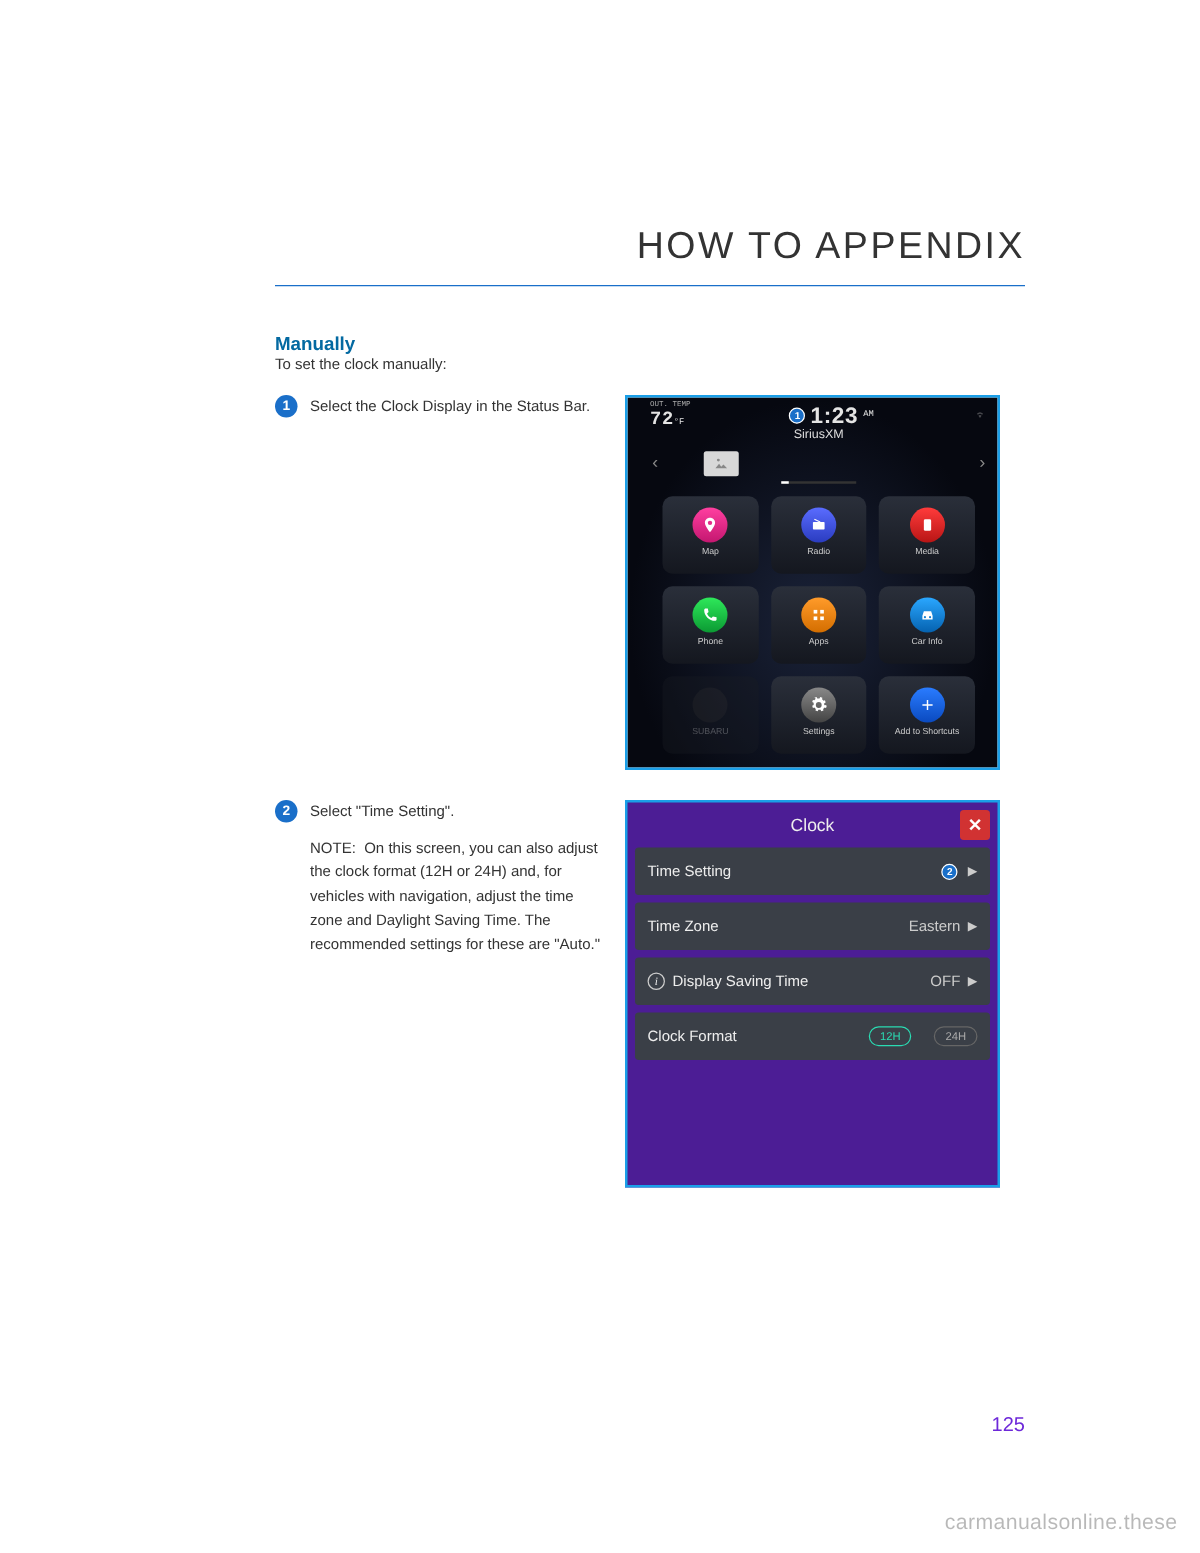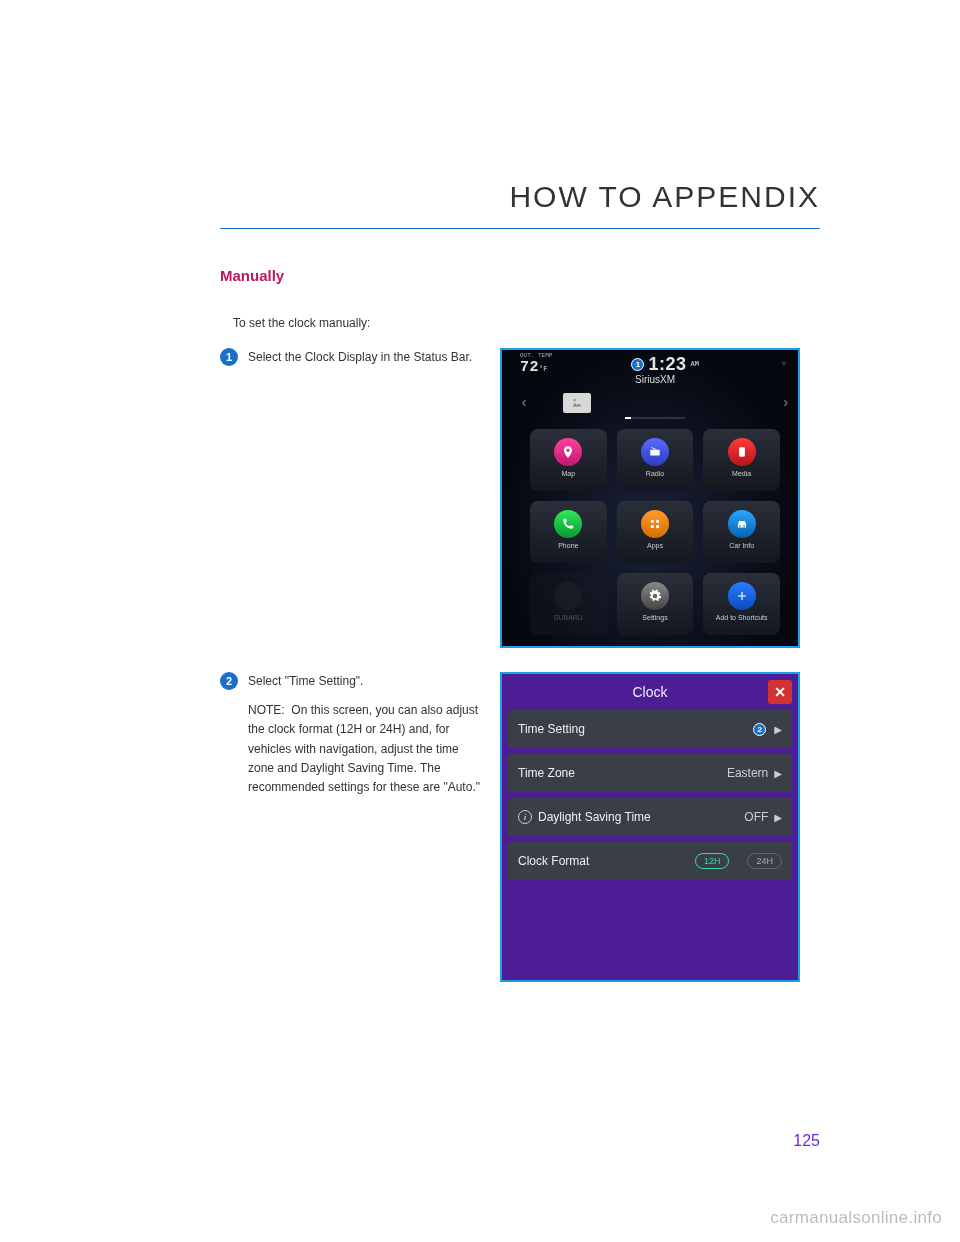--- a/index.html
+++ b/index.html
@@ -18,29 +18,28 @@
     text-align: right;
     font-size: 30px;
     font-weight: 300;
     letter-spacing: 2px;
     color: #333;
     padding-bottom: 14px;
     border-bottom: 1px solid #1a6fc9;
     margin-bottom: 38px;
   }
   .section-title {
-    color: #be185d;
+    color: #0369a1;
     font-size: 15px;
     font-weight: bold;
-    margin-bottom: 32px;
+    margin-bottom: 0;
   }
   .intro {
     font-size: 12px;
     margin-bottom: 18px;
-    margin-left: 13px;
   }
   .step-block {
     display: flex;
     gap: 20px;
     margin-bottom: 24px;
   }
   .step-left {
     flex: 0 0 260px;
     display: flex;
     gap: 10px;
@@ -353,30 +352,30 @@
           <div class="callout callout-inline">2</div>
           <span class="row-chev">▶</span>
         </div>
         <div class="set-row">
           <span class="row-label">Time Zone</span>
           <span class="row-value">Eastern</span>
           <span class="row-chev">▶</span>
         </div>
         <div class="set-row">
           <span class="info-icon">i</span>
-          <span class="row-label">Daylight Saving Time</span>
+          <span class="row-label">Display Saving Time</span>
           <span class="row-value">OFF</span>
           <span class="row-chev">▶</span>
         </div>
         <div class="set-row">
           <span class="row-label">Clock Format</span>
           <div class="pill-group">
             <span class="pill active">12H</span>
             <span class="pill">24H</span>
           </div>
         </div>
       </div>
     </div>
   </div>
 </div>
 
 <div class="page-number">125</div>
-<div class="watermark">carmanualsonline.info</div>
+<div class="watermark">carmanualsonline.these</div>
 
 </body></html>

